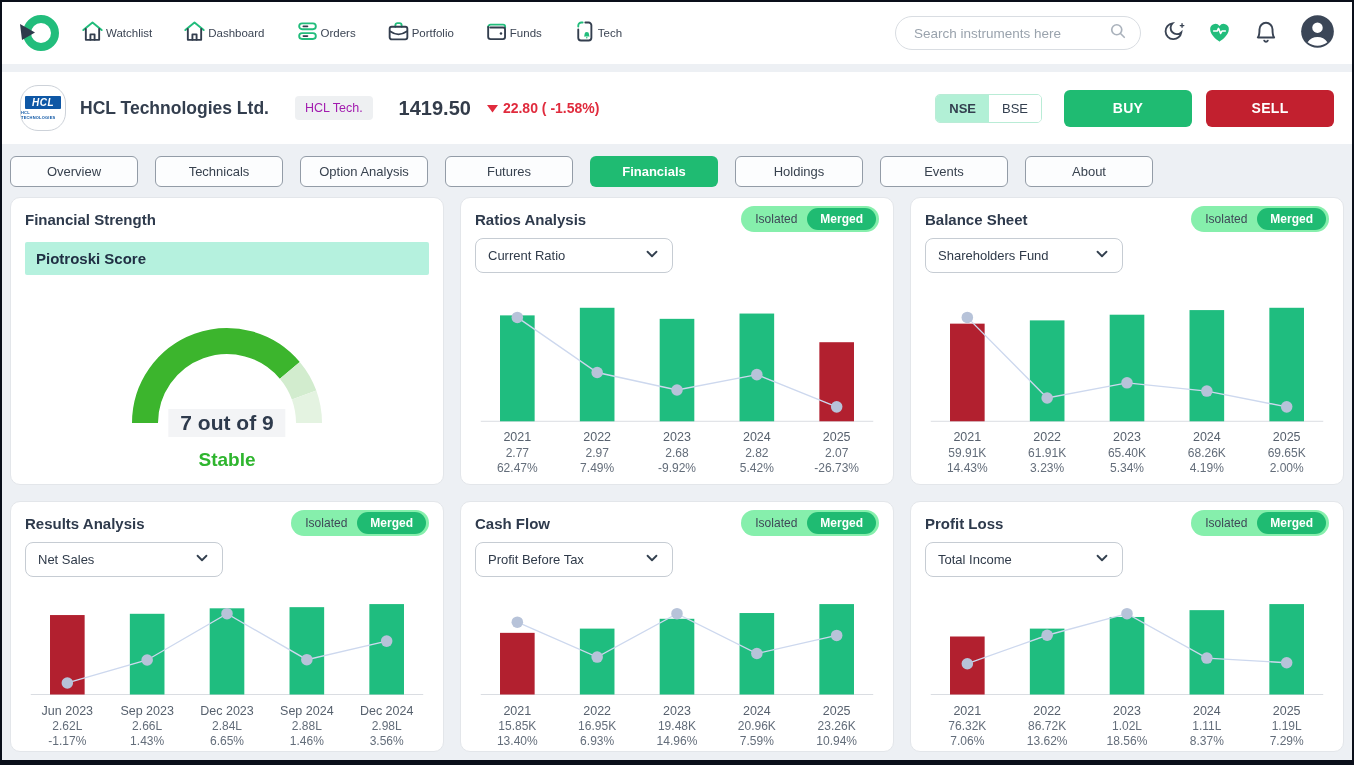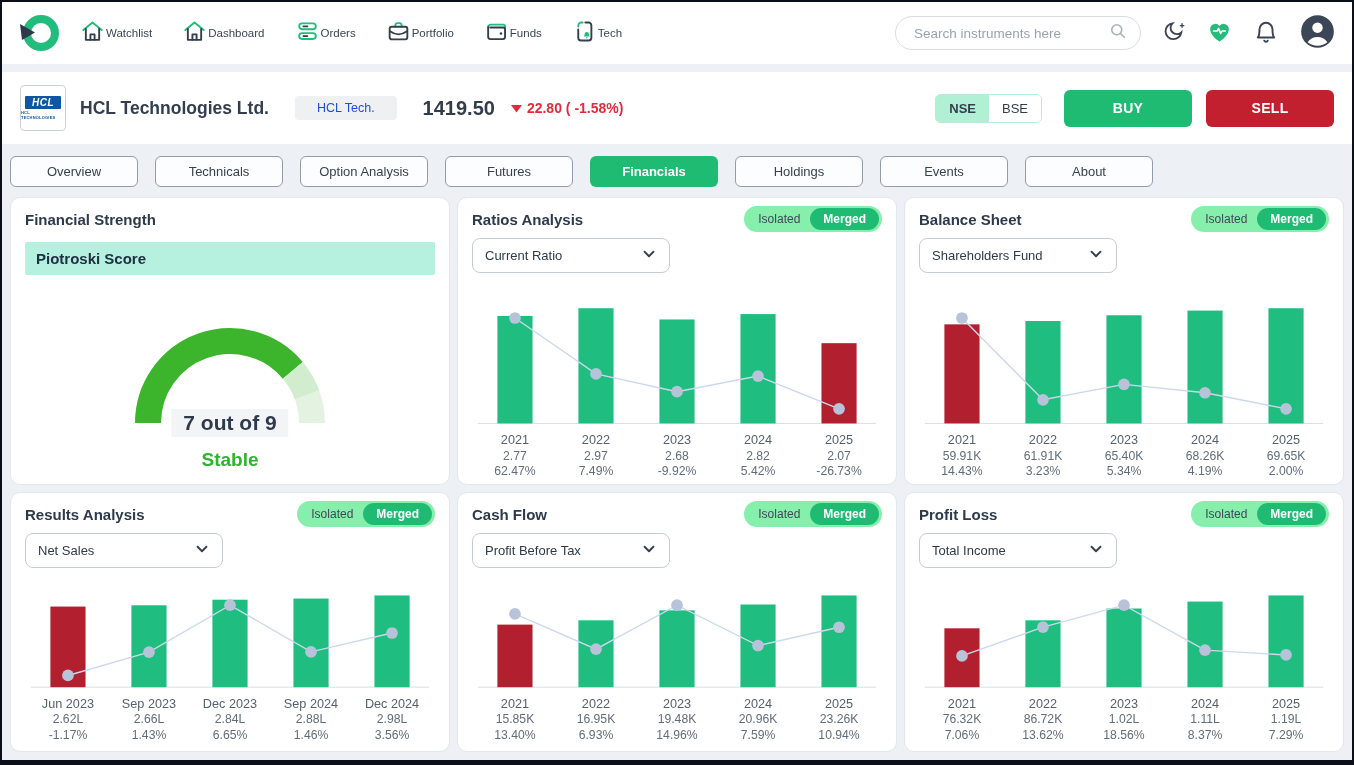--- a/index.html
+++ b/index.html
@@ -16,40 +16,40 @@
   .nav-item { display:flex; flex-direction:row; align-items:center; gap:1px; cursor:pointer; min-width:56px; }
   .nav-item svg { width:25px; height:25px; }
   .nav-item .nv-label { font-size:11.5px; color:#3c4554; }
   .nav-right { margin-left:auto; display:flex; align-items:center; gap:20px; }
   .search-pill { width:246px; height:34px; border:1px solid #d9dde2; border-radius:17px; display:flex; align-items:center; padding:0 12px 0 16px; background:#fff; }
   .search-pill input { border:none; outline:none; flex:1; font-size:13.5px; color:#39424f; background:transparent; font-family:inherit; }
   .search-pill input::placeholder { color:#9aa3ad; }
   .icon-btn { background:none; border:none; padding:0; cursor:pointer; display:flex; align-items:center; }
   
   .stock-header { margin-top:8px; background:#fff; height:72px; display:flex; align-items:center; padding:0 18px; flex:none; }
-  .hcl-logo { width:46px; height:46px; border:1px solid #cdd2d9; border-radius:4px; display:flex; flex-direction:column; align-items:center; justify-content:center; background:#fff; flex:none; }
+  .hcl-logo { width:46px; height:46px; border:1px solid #cdd2d9; border-radius:18px; display:flex; flex-direction:column; align-items:center; justify-content:center; background:#fff; flex:none; }
   .hcl-logo .hcl-block { background:#0e57a5; color:#fff; font-style:italic; font-weight:bold; font-size:10px; padding:1px 7px; border-radius:1px; letter-spacing:.5px; }
   .hcl-logo .hcl-sub { font-size:4px; color:#0e57a5; font-weight:bold; margin-top:1px; letter-spacing:.2px; }
   .company-name { font-size:17.5px; font-weight:700; color:#333e4e; margin-left:14px; }
-  .symbol-badge { margin-left:26px; background:#eef0f2; color:#1d4ed8; font-size:12.5px; padding:5px 22px; border-radius:4px; }
+  .symbol-badge { margin-left:26px; background:#eef0f2; color:#a21caf; font-size:12.5px; padding:5px 10px; border-radius:4px; }
   .stock-price { margin-left:26px; font-size:20px; font-weight:700; color:#333c4a; }
   .price-change { margin-left:16px; display:flex; align-items:center; gap:5px; color:var(--price-red,#e02b3d); font-size:14px; font-weight:600; }
   .hdr-right { margin-left:auto; display:flex; align-items:center; gap:14px; }
   .exch-toggle { display:flex; border:1px solid #b9ecd6; border-radius:5px; overflow:hidden; margin-right:8px; }
   .exch-seg { padding:6px 13px; font-size:13px; color:#333f4f; background:#fff; cursor:pointer; }
   .exch-seg.active { background:var(--mint-toggle,#b2f0d6); font-weight:600; }
   .buy-btn, .sell-btn { width:128px; height:37px; border:none; border-radius:6px; color:#fff; font-size:14px; font-weight:700; cursor:pointer; font-family:inherit; letter-spacing:.3px; }
   .buy-btn { background:var(--accent,#1fbb72); }
   .sell-btn { background:var(--sell-red,#c2202f); }
   
   .tabs { display:flex; gap:17px; margin:12px 8px 0 8px; flex:none; }
   .tab { min-width:128px; text-align:center; padding:7px 12px; font-size:13px; color:#38424f; border:1px solid #939ca7; border-radius:6px; background:#fcfdfe; cursor:pointer; }
   .tab.active { background:var(--accent,#1fbb72); color:#fff; border-color:transparent; font-weight:600; }
   
-  .grid { flex:1; display:grid; grid-template-columns:repeat(3,1fr); grid-template-rows:288px 1fr; gap:7px; padding:10px 8px 8px 8px; min-height:0; }
+  .grid { flex:1; display:grid; grid-template-columns:repeat(3,1fr); grid-template-rows:288px 1fr; gap:16px; padding:10px 8px 8px 8px; min-height:0; }
   .panel { background:#fff; border:1px solid var(--panel-border,#e3e6ea); border-radius:10px; padding:8px 14px; overflow:hidden; position:relative; }
   .panel-header { display:flex; align-items:center; justify-content:space-between; height:26px; }
   .panel-title { margin:0; font-size:15px; font-weight:700; color:#2e3a4c; }
   .merge-toggle { display:flex; align-items:center; background:#86efac; border-radius:14px; padding:2px 3px 2px 4px; }
   .merge-toggle .iso { font-size:12px; color:#3e4857; padding:3px 10px; cursor:pointer; }
   .merge-toggle .merged { font-size:12px; color:#fff; background:var(--accent,#1fbb72); border-radius:12px; padding:4px 13px; font-weight:600; cursor:pointer; }
   .dropdown { margin-top:6px; width:198px; border:1px solid #c6ccd3; border-radius:8px; padding:7px 12px; display:flex; align-items:center; justify-content:space-between; font-size:13px; color:#2f3a49; background:#fff; cursor:pointer; }
   .chart-svg { display:block; width:100%; margin-top:4px; }
   .chart-svg text { font-family:"Liberation Sans", sans-serif; }
   

